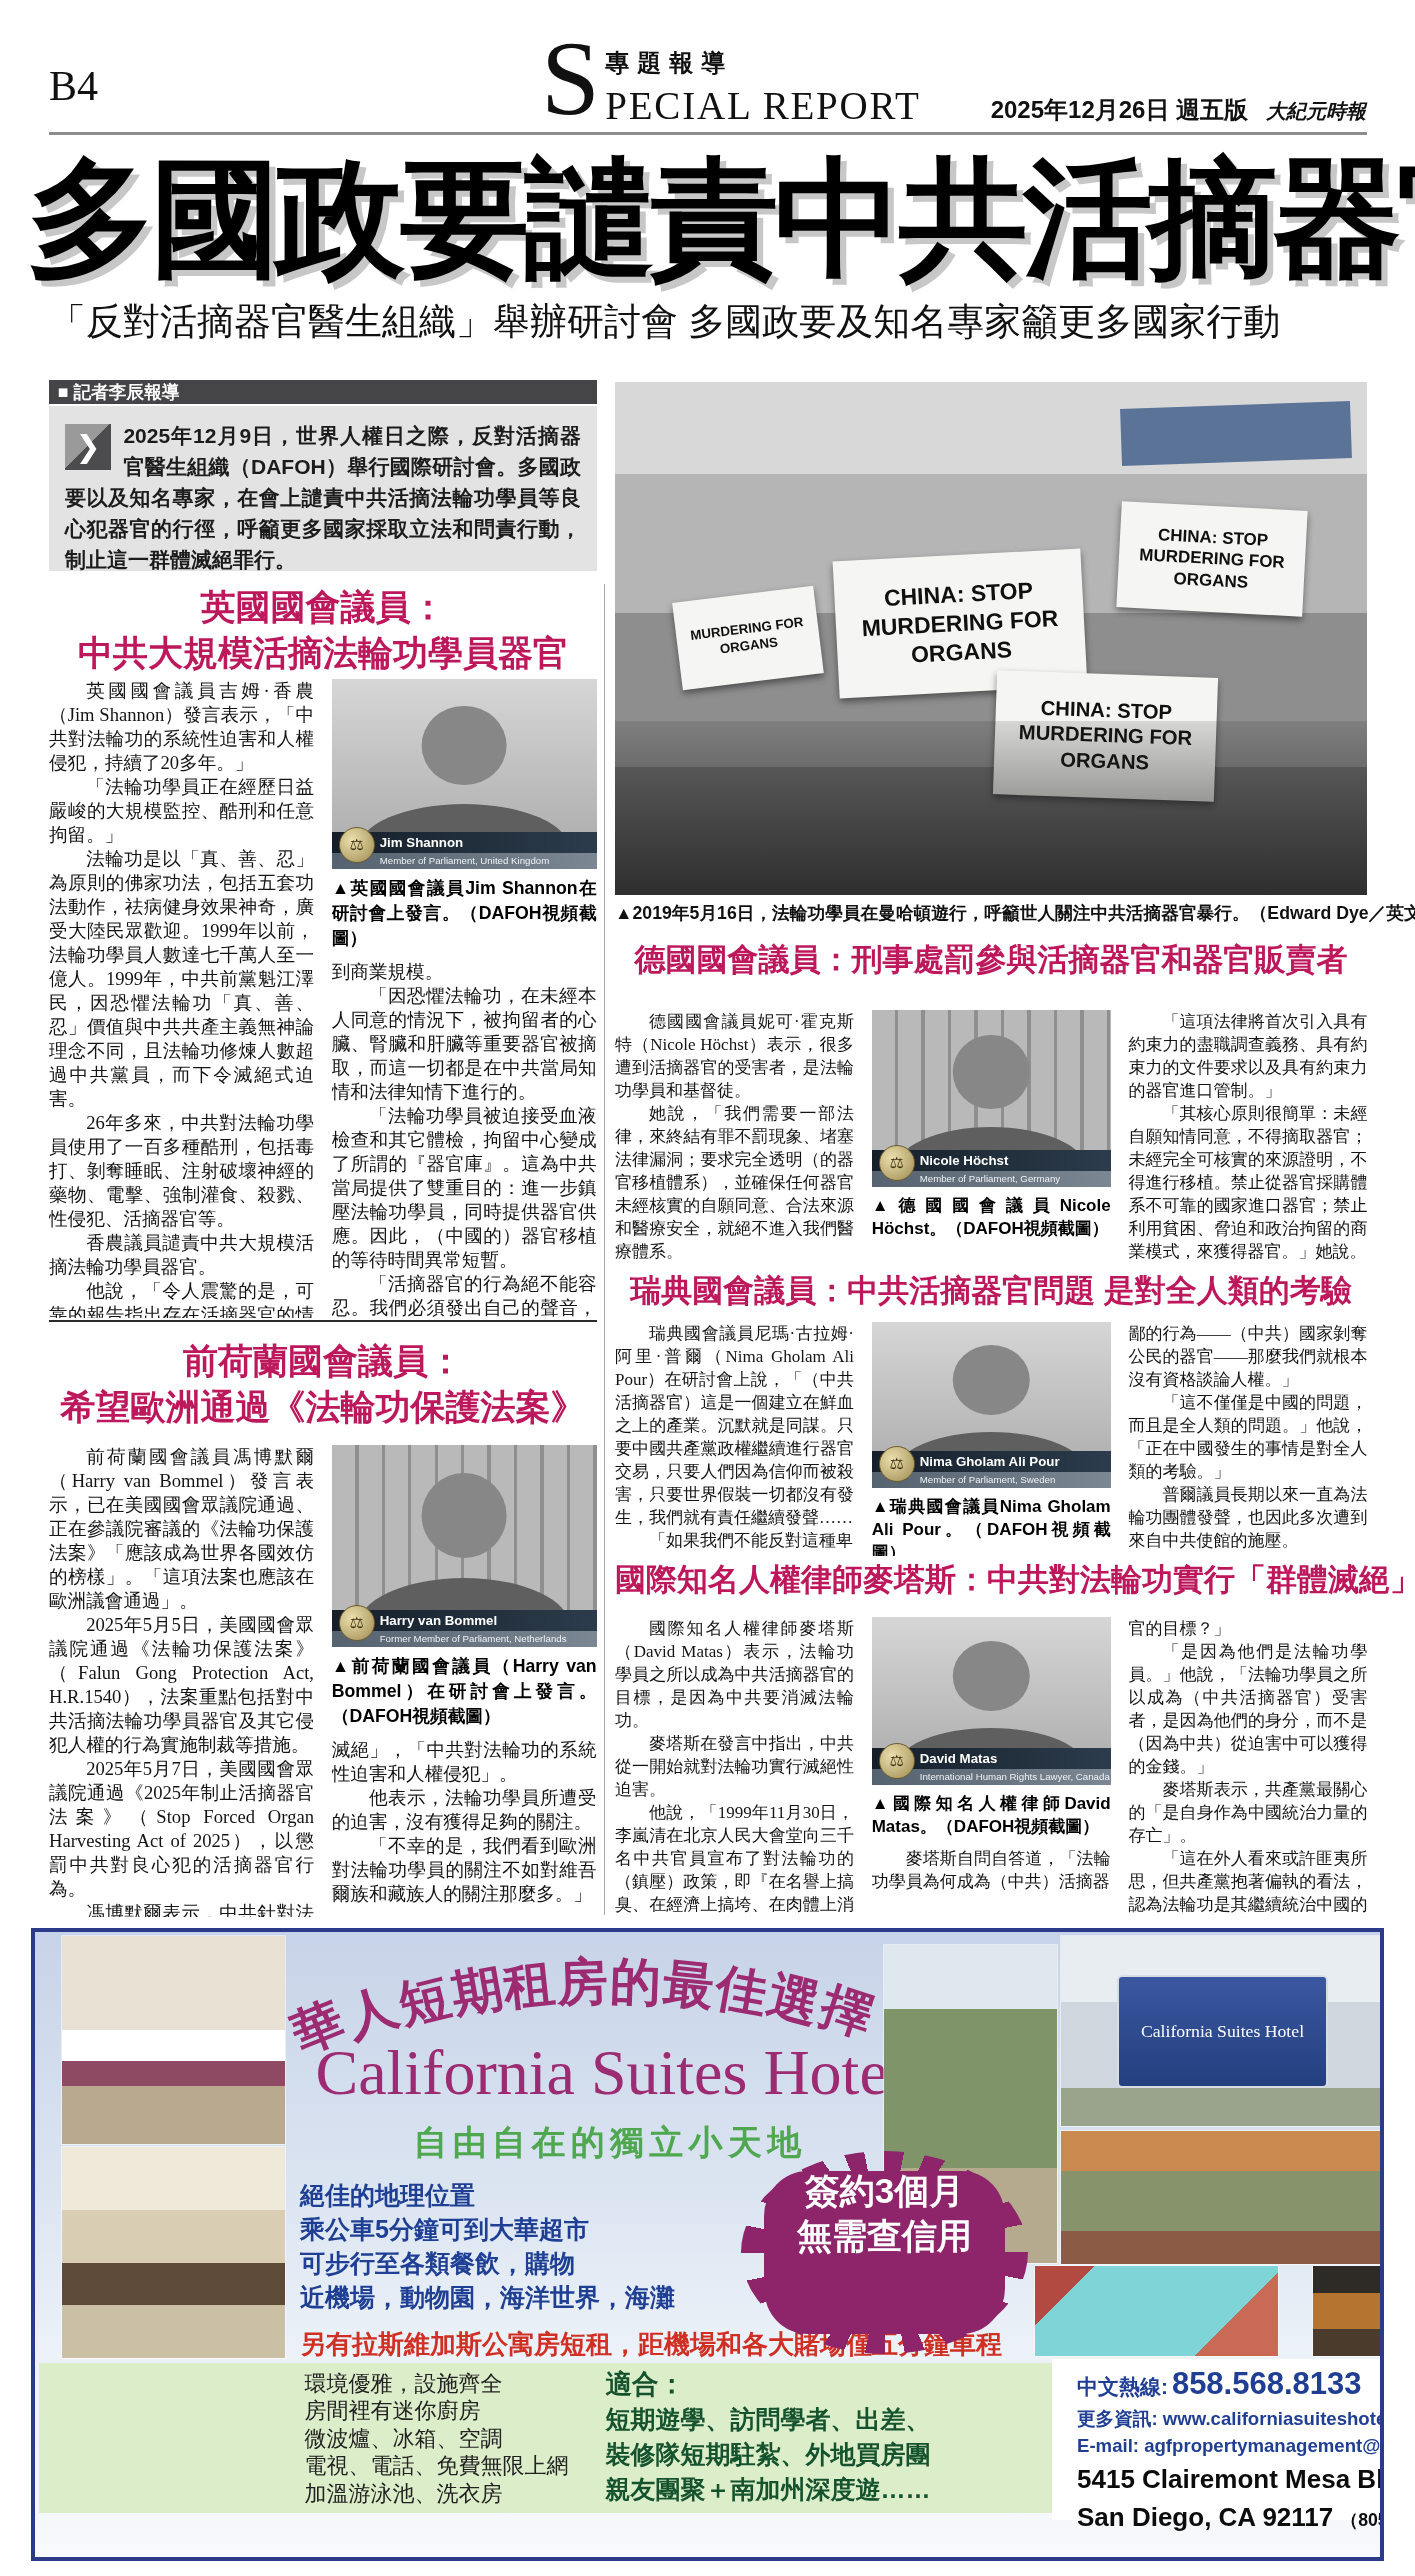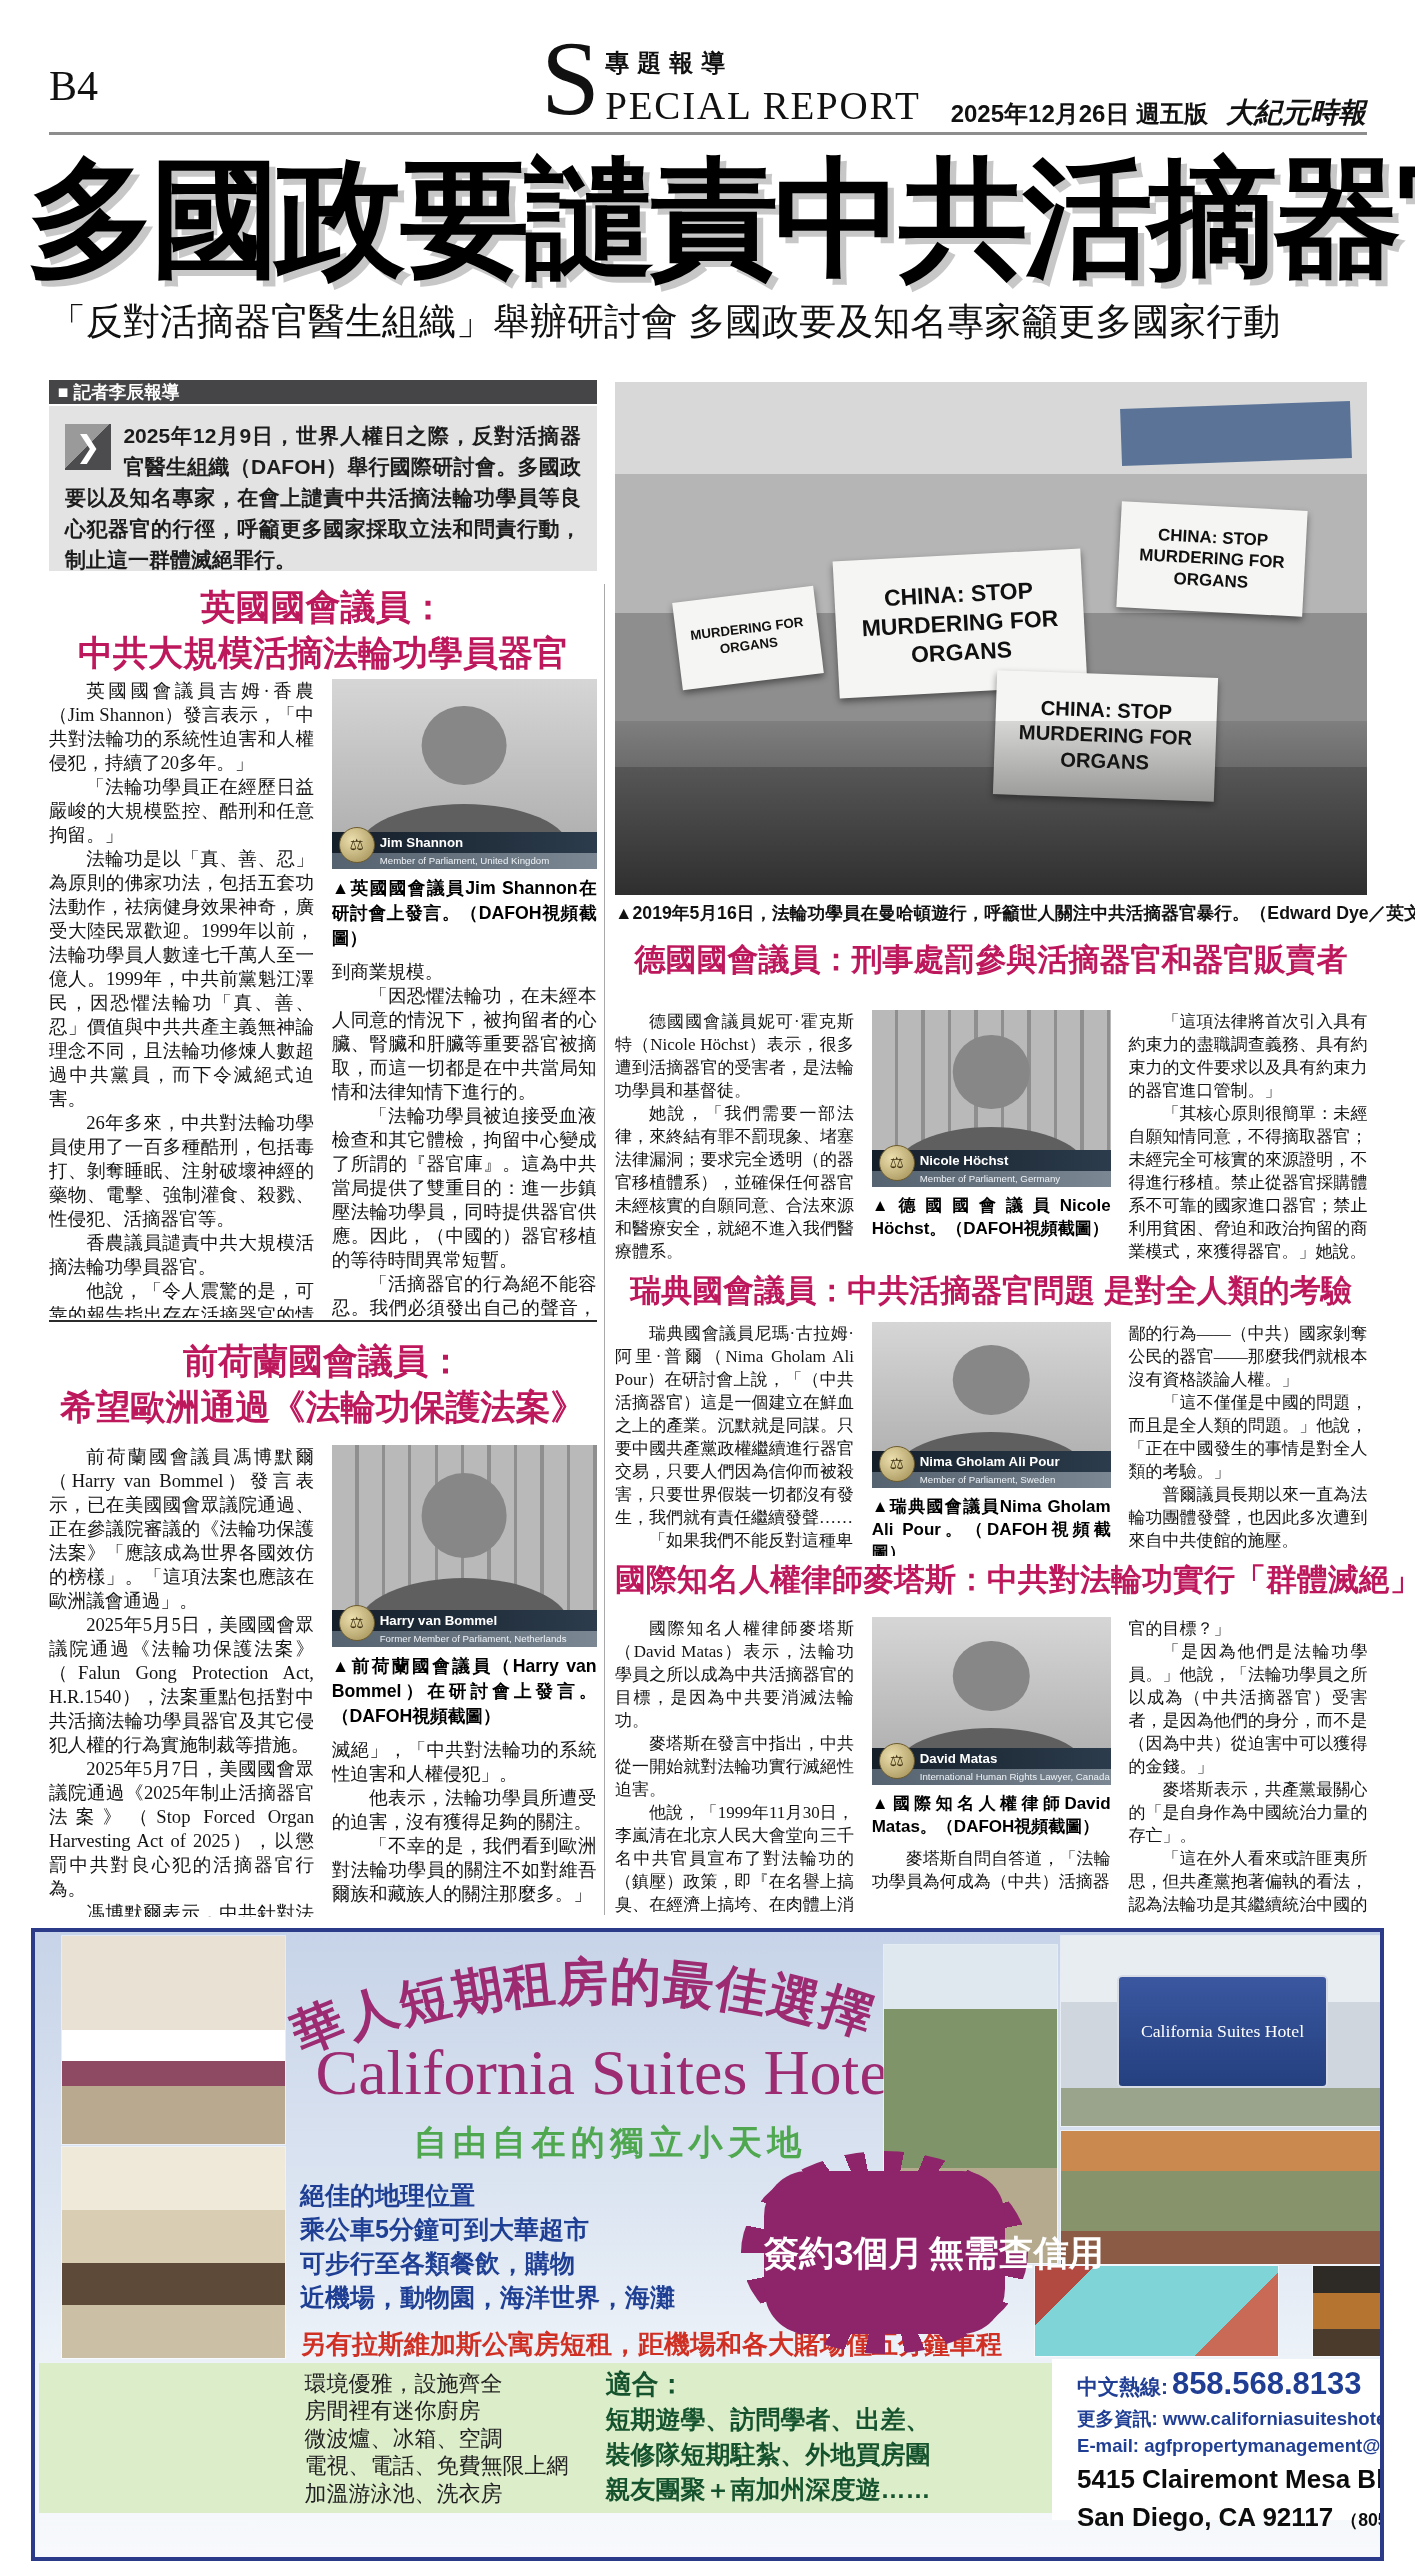--- a/index.html
+++ b/index.html
@@ -9,21 +9,21 @@
 
   
   .pageno{left:49px;top:62px;font-family:"Liberation Serif",serif;font-size:42px}
   .masthead{left:541px;top:35px;display:flex;align-items:flex-start}
   .mh-s{font-family:"Liberation Serif",serif;font-size:106px;line-height:88px}
   .mh-stack{margin-left:5.3px;padding-top:12.4px}
   .mh-zh{font-weight:bold;font-size:24px;letter-spacing:8px}
   .mh-en{font-family:"Liberation Serif",serif;font-size:39px;letter-spacing:1.8px;margin-top:3.5px}
   .dateline{right:49px;top:94px;white-space:nowrap}
   .dl-date{font-weight:bold;font-size:24px}
-  .dl-paper{font-family:"Liberation Serif",serif;font-weight:bold;font-size:28px;margin-left:14px;font-style:italic}
+  .dl-paper{font-family:"Liberation Serif",serif;font-weight:bold;font-size:20px;margin-left:14px;font-style:italic}
   .header-rule{left:49px;top:132px;width:1318px;height:2.7px;background:#8d8d8d}
 
   
   .headline{left:26.5px;top:149px;width:1362px;text-align:center;font-family:"Liberation Serif","DejaVu Serif",serif;
             font-weight:900;font-size:129px;line-height:142px;letter-spacing:-4.4px;color:#000;
             text-shadow:6.2px 6.2px 0 rgba(0,0,0,.22);white-space:nowrap}
   .subheadline{left:49px;top:297px;width:1318px;font-weight:normal;font-size:37px;white-space:nowrap}
 
   
   .byline{left:49px;top:380px;width:548px;height:24px;background:#454548;color:#fff;
@@ -89,21 +89,21 @@
   .ad-brand{position:absolute;left:133px;top:104px;width:885px;text-align:center;
             font-family:"Liberation Serif","DejaVu Serif",serif;font-size:64px;color:#9c2b72}
   .ad-slogan{position:absolute;left:221px;top:188px;width:708px;text-align:center;font-weight:bold;
              font-size:34px;color:#4fa84f;letter-spacing:5.3px}
   .ad-features{position:absolute;left:265px;top:246px;font-weight:bold;font-size:25px;line-height:34px;color:#1e3f94}
   .starburst{position:absolute;left:706px;top:219px;width:287px;height:203px;z-index:3;
              display:flex;align-items:center;justify-content:center}
   .star-rays{position:absolute;inset:0;border-radius:50%;
              background:repeating-conic-gradient(#8e2469 0 11deg,rgba(0,0,0,0) 11deg 22.5deg)}
   .star-core{position:relative;width:84%;height:80%;background:#8e2469;border-radius:18%/28%;
-             display:flex;flex-direction:row;align-items:center;justify-content:flex-start;gap:5.3px}
+             display:flex;flex-direction:column;align-items:center;justify-content:flex-start;gap:5.3px}
   .star-core div{color:#fff;font-weight:bold;font-size:35px;line-height:39px;white-space:nowrap}
   .ad-vegas{position:absolute;left:265px;top:395px;font-weight:bold;font-size:26px;color:#d02f23;white-space:nowrap}
   .greenbox{position:absolute;left:4.4px;top:431px;width:1013px;height:150px;background:#dcedc9}
   .amenities{position:absolute;left:265px;top:7px;font-family:"Liberation Serif","DejaVu Serif",serif;
              font-size:22px;line-height:27.4px;color:#222}
   .suitable{position:absolute;left:566px;top:3.5px;color:#14532d;font-weight:bold;font-size:25px;line-height:35px}
   .contact{position:absolute;left:1017px;top:427px;width:333px;height:161px;background:#fff;box-sizing:border-box;
            padding:7px 25px;white-space:nowrap}
   .c-blue{color:#203f94;font-weight:bold}
   .c-hot .lbl{font-size:21px}.c-hot .num{font-size:31px}

